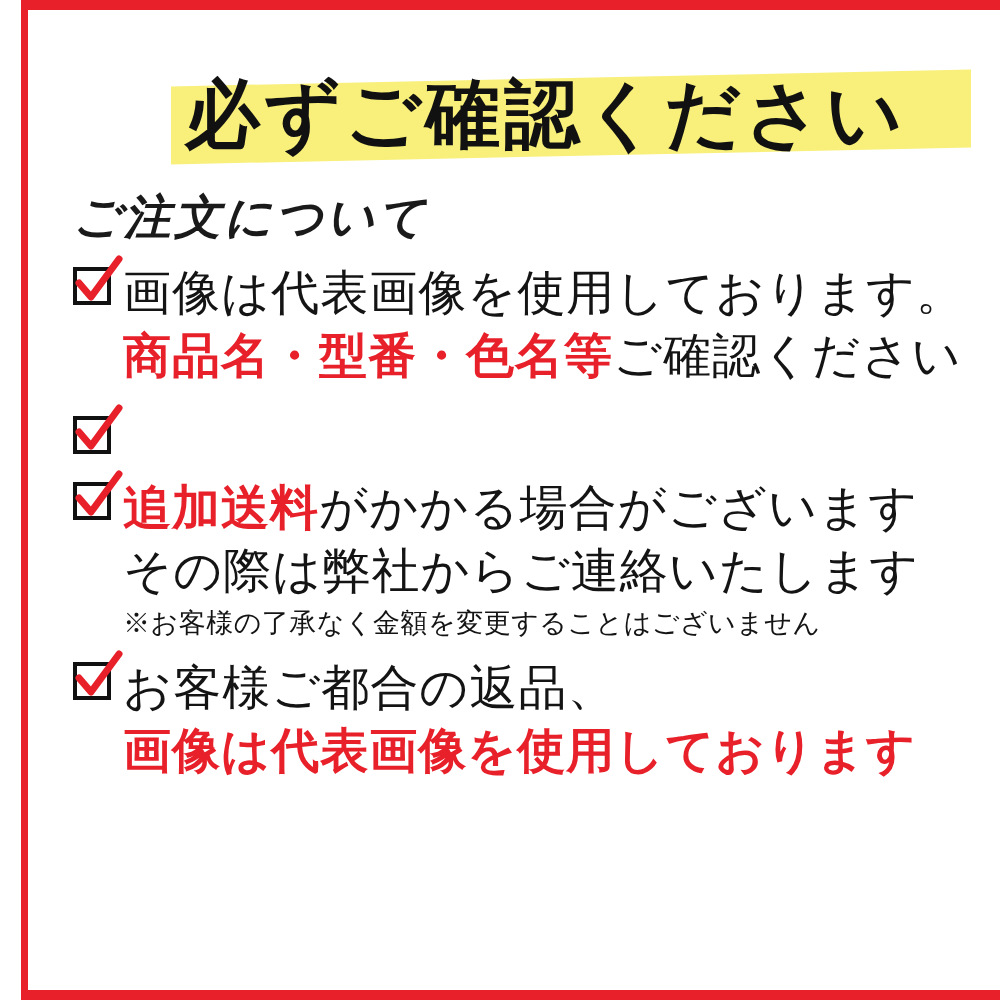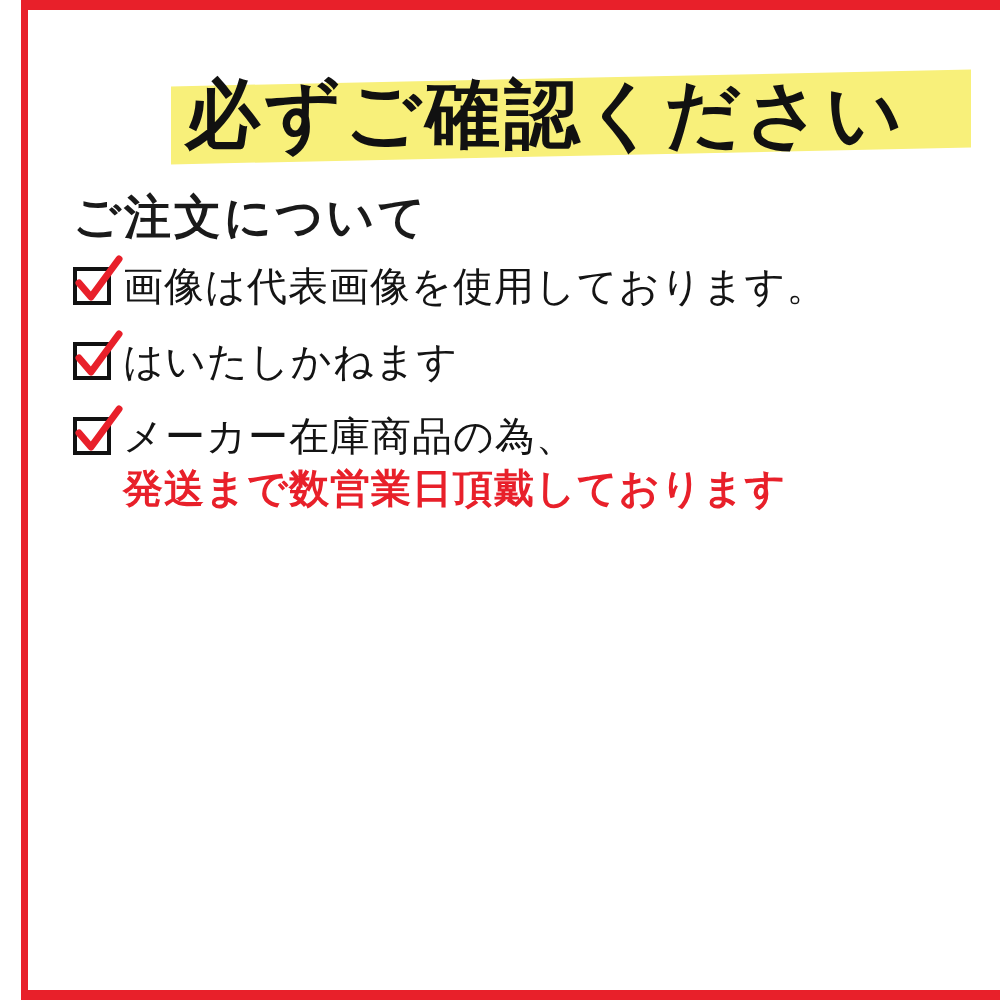--- a/index.html
+++ b/index.html
@@ -74,20 +74,21 @@
   }
 
   
   .section-heading {
     font-family: "Liberation Serif", "DejaVu Serif", serif;
     font-weight: bold;
     font-size: 47px;
     letter-spacing: 3px;
     color: #1a1a1a;
     margin: 10px 0 12px 8px;
+    font-style: italic;
   }
   .section-heading.second {
     margin-top: 18px;
   }
 
   
   .item {
     display: flex;
     align-items: flex-start;
     margin: 0 0 22px 8px;
@@ -112,21 +113,21 @@
     height: 56px;
     overflow: visible;
   }
 
   .lines {
     flex: 1 1 auto;
     min-width: 0;
   }
   .line {
     font-family: "Liberation Serif", "DejaVu Serif", serif;
-    font-size: 40px;
+    font-size: 48px;
     line-height: 1.32;
     letter-spacing: 1px;
     color: #141414;
     white-space: nowrap;
   }
   .red { color: #e8202a; font-weight: bold; }
   .black { color: #141414; }
 
   .note {
     font-family: "Liberation Serif", "DejaVu Serif", serif;
@@ -155,43 +156,55 @@
     <div class="section-heading">ご注文について</div>
 
     <div class="item">
       <span class="checkbox">
         <svg viewBox="0 0 56 56" aria-hidden="true">
           <path d="M10 28 L22 42 L50 4" fill="none" stroke="#e8202a" stroke-width="7" stroke-linecap="round" stroke-linejoin="round"></path>
         </svg>
       </span>
       <span class="lines">
         <div class="line black">画像は代表画像を使用しております。</div>
+        <div class="line"><span class="red">商品名・型番・色名等</span><span class="black">ご確認ください</span></div>
       </span>
     </div>
 
     <div class="item">
       <span class="checkbox">
         <svg viewBox="0 0 56 56" aria-hidden="true">
           <path d="M10 28 L22 42 L50 4" fill="none" stroke="#e8202a" stroke-width="7" stroke-linecap="round" stroke-linejoin="round"></path>
         </svg>
       </span>
       <span class="lines">
-        <div class="line black">はいたしかねます</div>
-      </span>
-    </div>
-
+      </span>
+    </div>
+
+    <div class="item tight">
+      <span class="checkbox">
+        <svg viewBox="0 0 56 56" aria-hidden="true">
+          <path d="M10 28 L22 42 L50 4" fill="none" stroke="#e8202a" stroke-width="7" stroke-linecap="round" stroke-linejoin="round"></path>
+        </svg>
+      </span>
+      <span class="lines">
+        <div class="line"><span class="red">追加送料</span><span class="black">がかかる場合がございます</span></div>
+        <div class="line black">その際は弊社からご連絡いたします</div>
+        <div class="note">※お客様の了承なく金額を変更することはございません</div>
+      </span>
+    </div>
 
 
     <div class="item">
       <span class="checkbox">
         <svg viewBox="0 0 56 56" aria-hidden="true">
           <path d="M10 28 L22 42 L50 4" fill="none" stroke="#e8202a" stroke-width="7" stroke-linecap="round" stroke-linejoin="round"></path>
         </svg>
       </span>
       <span class="lines">
-        <div class="line black">メーカー在庫商品の為、</div>
-        <div class="line red">発送まで数営業日頂戴しております</div>
+        <div class="line black">お客様ご都合の返品、</div>
+        <div class="line red">画像は代表画像を使用しております</div>
       </span>
     </div>
 
 
   </div>
 </div>
 
 </body></html>

